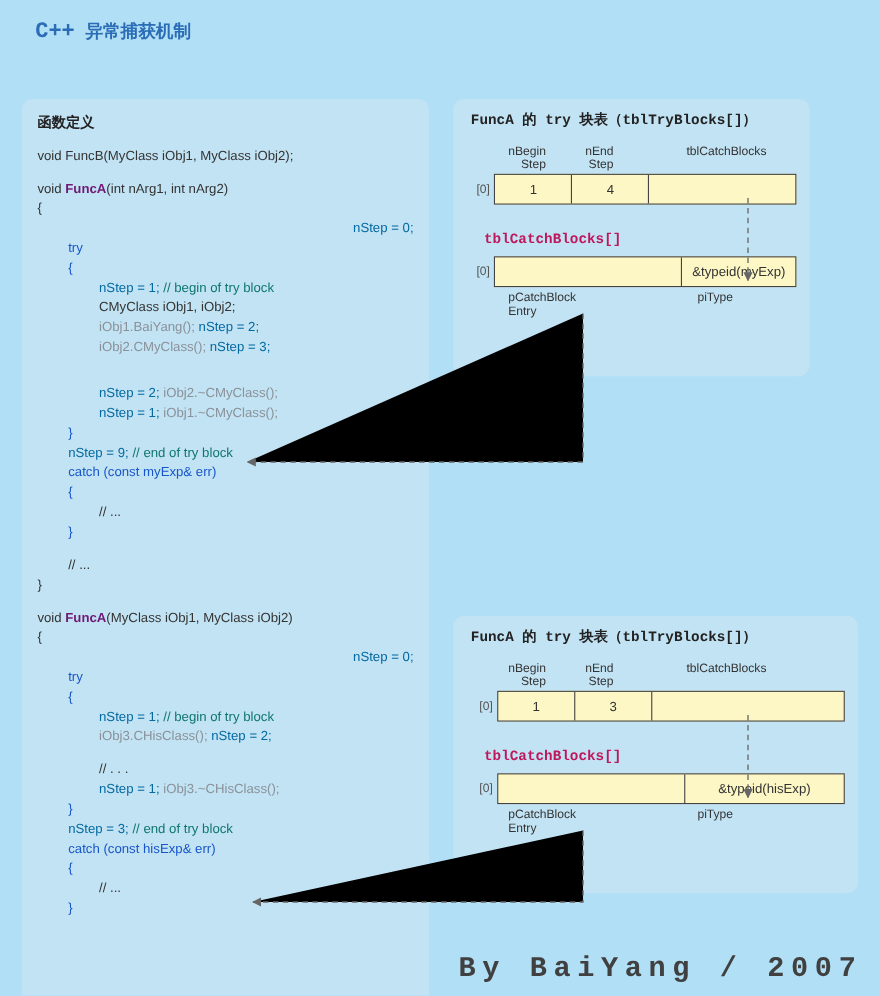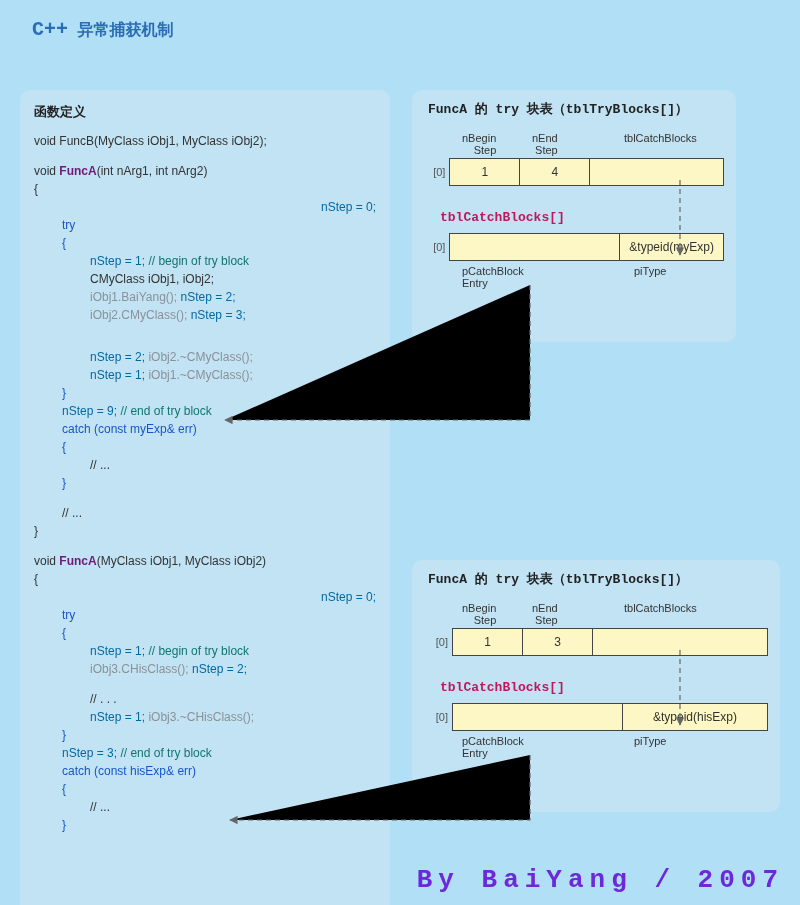--- a/index.html
+++ b/index.html
@@ -113,21 +113,21 @@
   }
   .col-labels-below span { position: absolute; top:0; }
 
   .footer {
     position: absolute;
     right: 16px;
     bottom: 10px;
     font-family: "Courier New", monospace;
     font-size: 26px;
     letter-spacing: 6px;
-    color: #6d28d9;
+    color: #404040;
     font-weight: bold;
   }
 
   svg.arrows {
     position: absolute;
     top: 0; left: 0;
     width: 800px; height: 905px;
     pointer-events: none;
   }
 </style>

